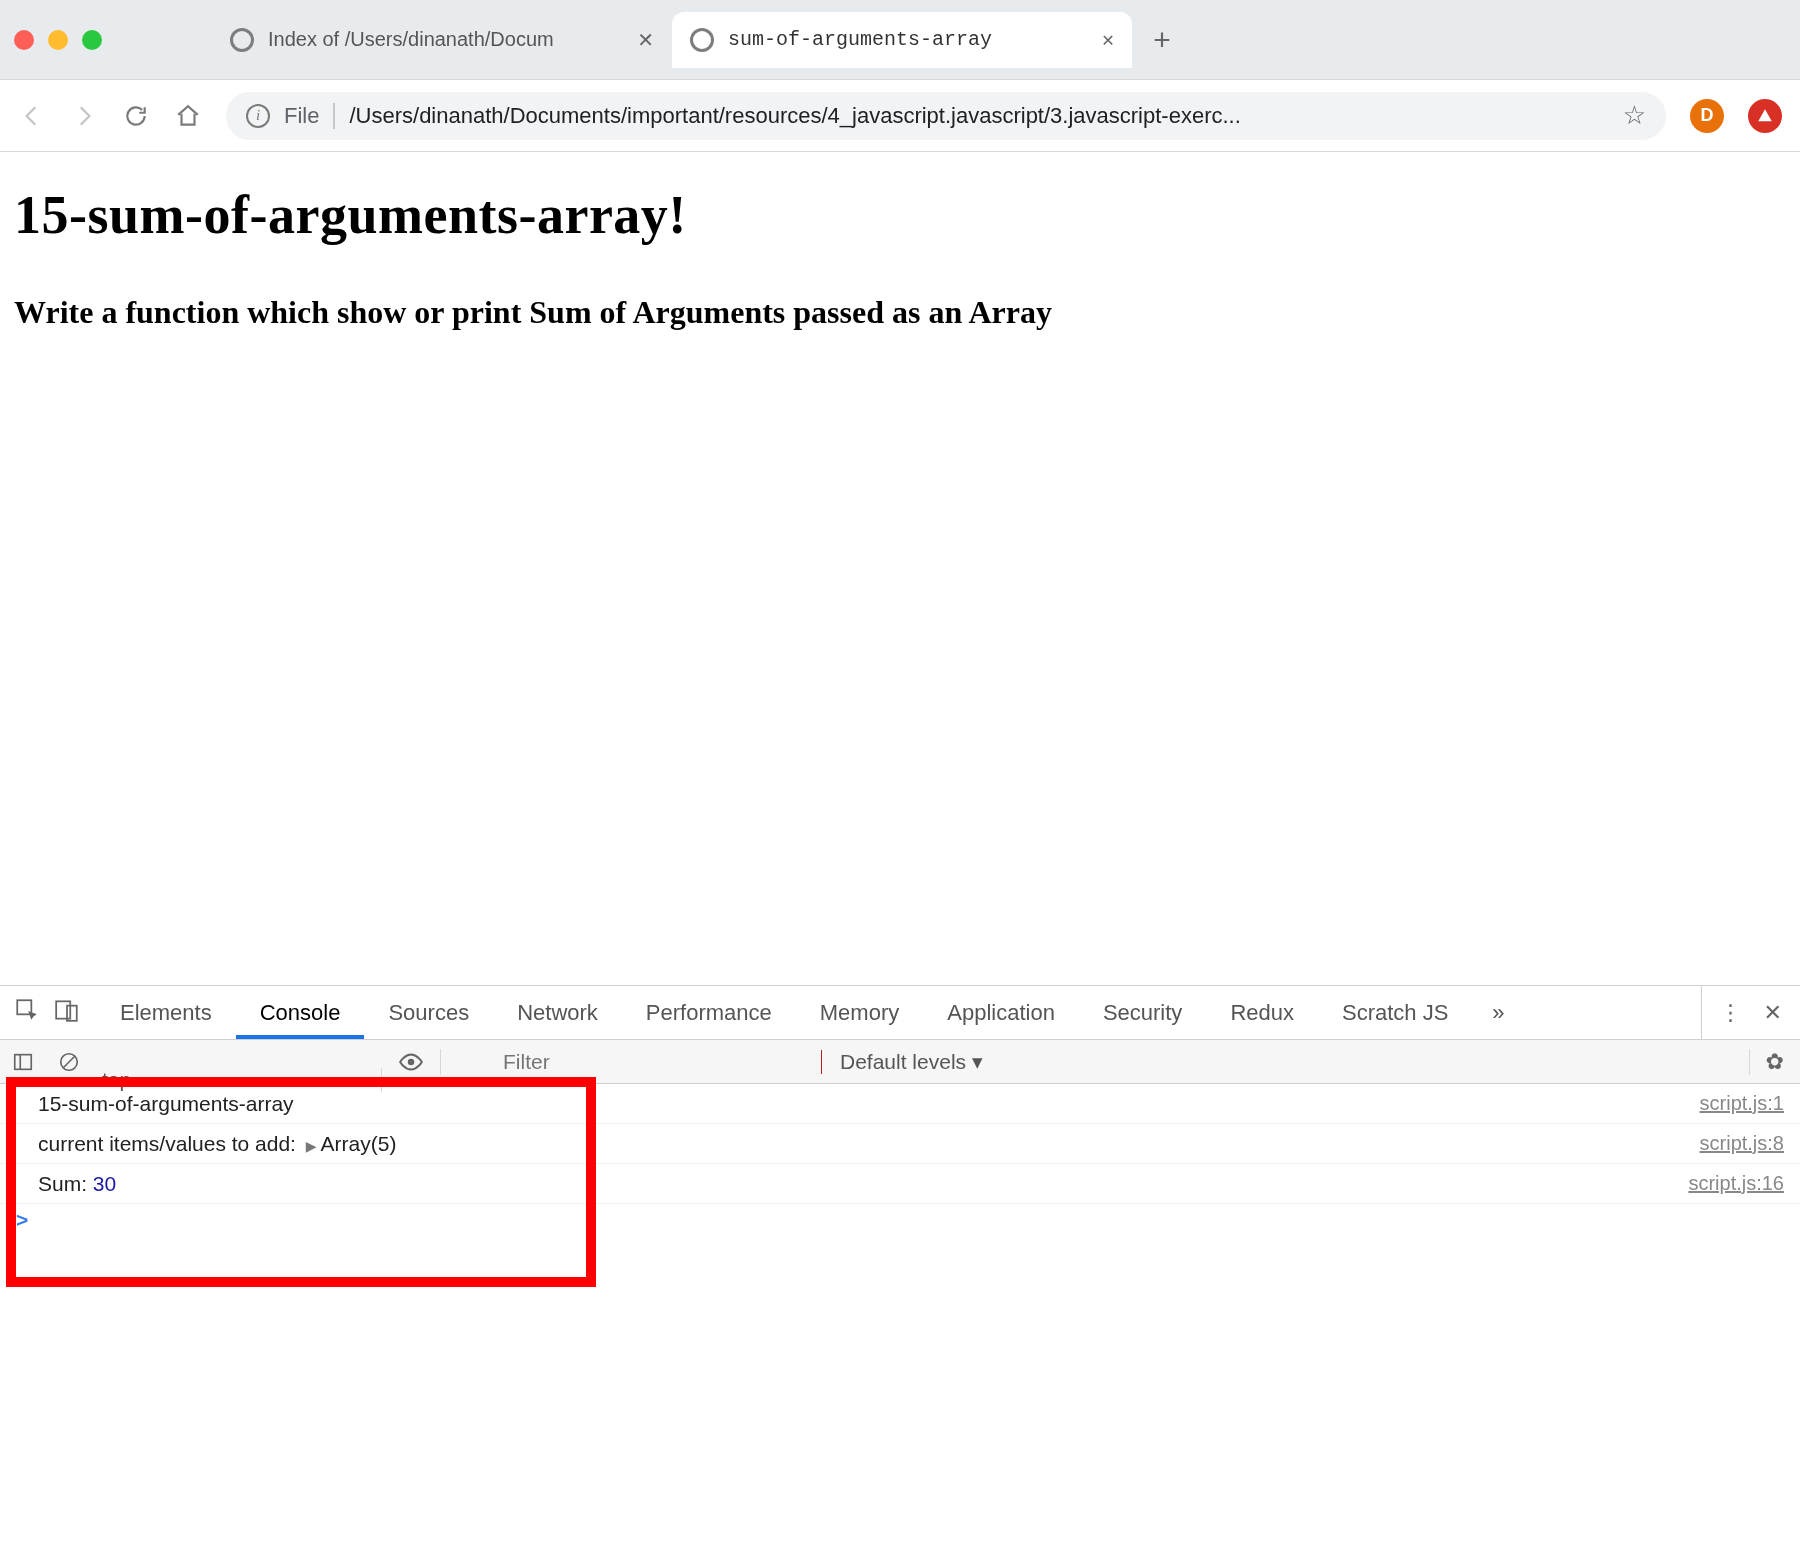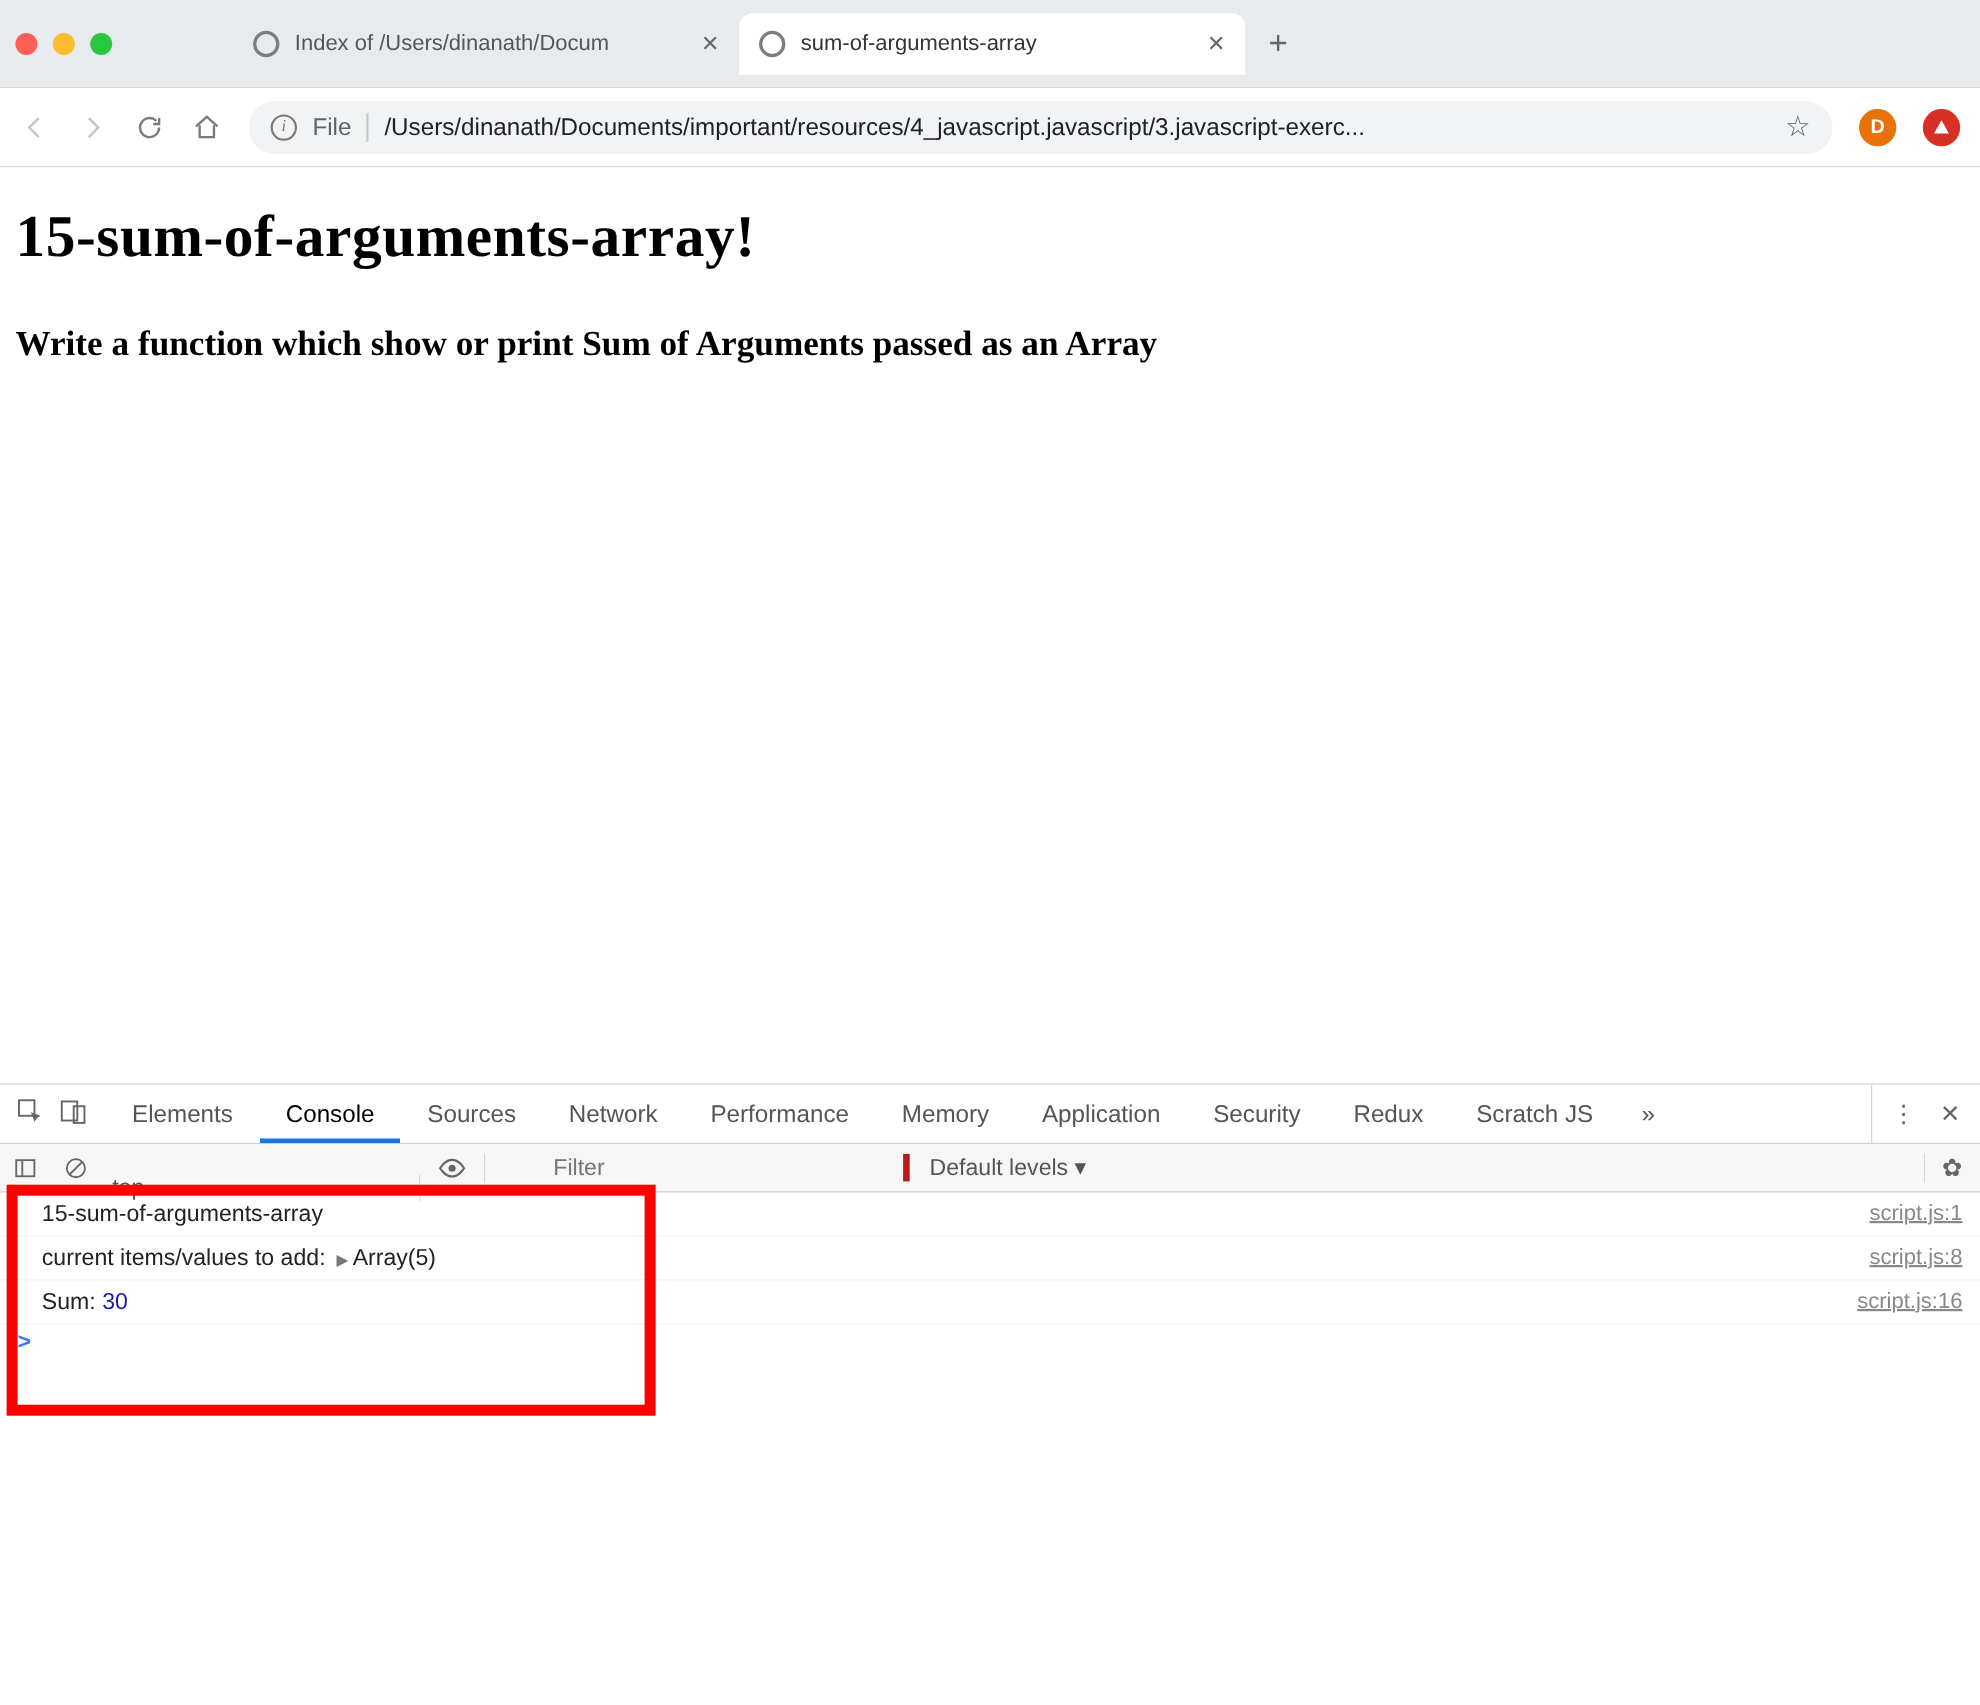--- a/index.html
+++ b/index.html
@@ -32,21 +32,21 @@
     display: flex;
     align-items: center;
     gap: 14px;
     padding: 0 18px;
     font-size: 20px;
     color: #555;
     border-radius: 12px 12px 0 0;
     position: relative;
   }
   .tab.inactive { background: transparent; width: 460px; }
-  .tab.active   { background: #fff; width: 460px; color: #333; }
+  .tab.active   { background: #fff; width: 460px; color: #333; font-family: Liberation Mono, monospace; }
   .tab .title { flex: 1; white-space: nowrap; overflow: hidden; text-overflow: ellipsis; }
   .tab .close { font-size: 20px; color: #666; cursor: pointer; }
   .globe-icon {
     width: 24px; height: 24px; border-radius: 50%;
     background: #7d7d7d;
     display: inline-flex; align-items: center; justify-content: center;
     color:#fff; font-size:14px;
     position: relative;
   }
   .globe-icon::after{
@@ -146,21 +146,21 @@
   }
   .dt-toolbar .ctx .arrow{ margin-left:auto; font-size:14px; color:#777;}
   .dt-toolbar .eye{ padding:0 16px; border-right:1px solid #d7d7d7;}
   .dt-toolbar .eye svg{width:26px;height:26px;}
   .dt-toolbar .filter{
     flex:0 0 380px; padding:0 14px; color:#9a9a9a;
   }
   .dt-toolbar .filter input{
     border:none; width:100%; background:transparent; font-size:21px; color:#333; outline:none;margin-left:48px;
   }
-  .dt-toolbar .levels{ padding:0 18px; border-left:6px solid #b91c1c; display:flex; align-items:center; gap:6px;}
+  .dt-toolbar .levels{ padding:0 18px; border-left:1px solid #b91c1c; display:flex; align-items:center; gap:6px;}
   .dt-toolbar .spacer{flex:1;}
   .dt-toolbar .gear{ padding:0 16px; border-left:1px solid #d7d7d7; font-size:22px; color:#666;}
 
   .console {
     font-family: Liberation Sans, sans-serif;
     font-size:21px;
     color:#222;
   }
   .console .row{
     display:flex; align-items:center;

